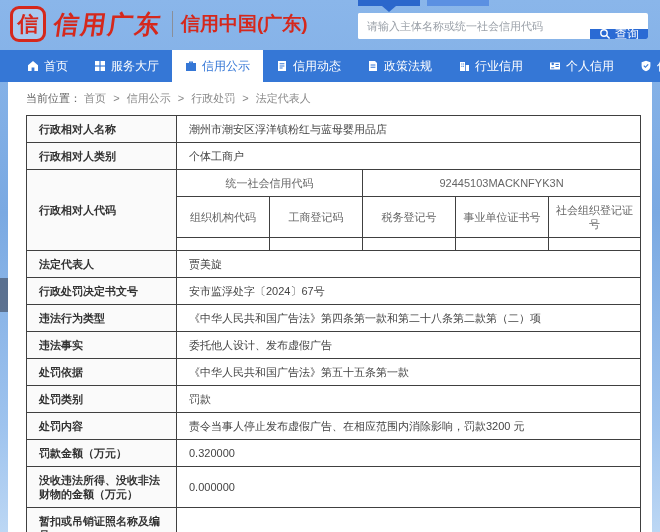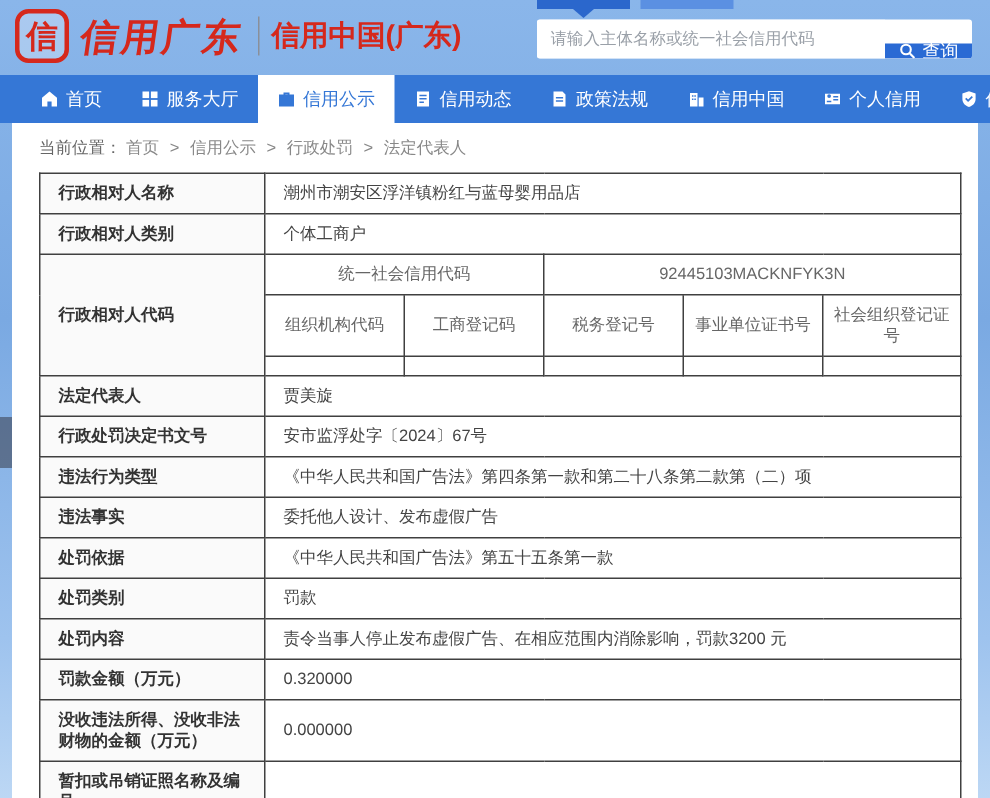--- a/index.html
+++ b/index.html
@@ -127,21 +127,21 @@
     <svg class="nav-icon" viewBox="0 0 12 12">
       <path d="M2 1 H8 L10 3 V11 H2 Z M3.6 4.6 H8.4 V5.6 H3.6 Z M3.6 6.8 H8.4 V7.8 H3.6 Z" fill="currentColor" fill-rule="evenodd"></path>
     </svg>
     <span>政策法规</span>
   </div>
   <div class="nav-sep"></div>
   <div class="nav-item">
     <svg class="nav-icon" viewBox="0 0 12 12">
       <path d="M2 2 H7 V11 H2 Z M7.8 5 H11 V11 H7.8 Z M3.3 3.5 H4.3 V4.5 H3.3 Z M4.9 3.5 H5.9 V4.5 H4.9 Z M3.3 5.7 H4.3 V6.7 H3.3 Z M4.9 5.7 H5.9 V6.7 H4.9 Z" fill="currentColor" fill-rule="evenodd"></path>
     </svg>
-    <span>信用中国</span>
+    <span>行业信用</span>
   </div>
   <div class="nav-sep"></div>
   <div class="nav-item">
     <svg class="nav-icon" viewBox="0 0 12 12">
       <path d="M1 2.5 H11 V9.5 H1 Z M2.5 4 A1.2 1.2 0 1 0 5 4 A1.2 1.2 0 1 0 2.5 4 M6.5 4 H9.8 V5 H6.5 Z M6.5 6 H9.8 V7 H6.5 Z M2.2 7.2 H5.2 V8.2 H2.2 Z" fill="currentColor" fill-rule="evenodd"></path>
     </svg>
     <span>个人信用</span>
   </div>
   <div class="nav-sep"></div>
   <div class="nav-item">

